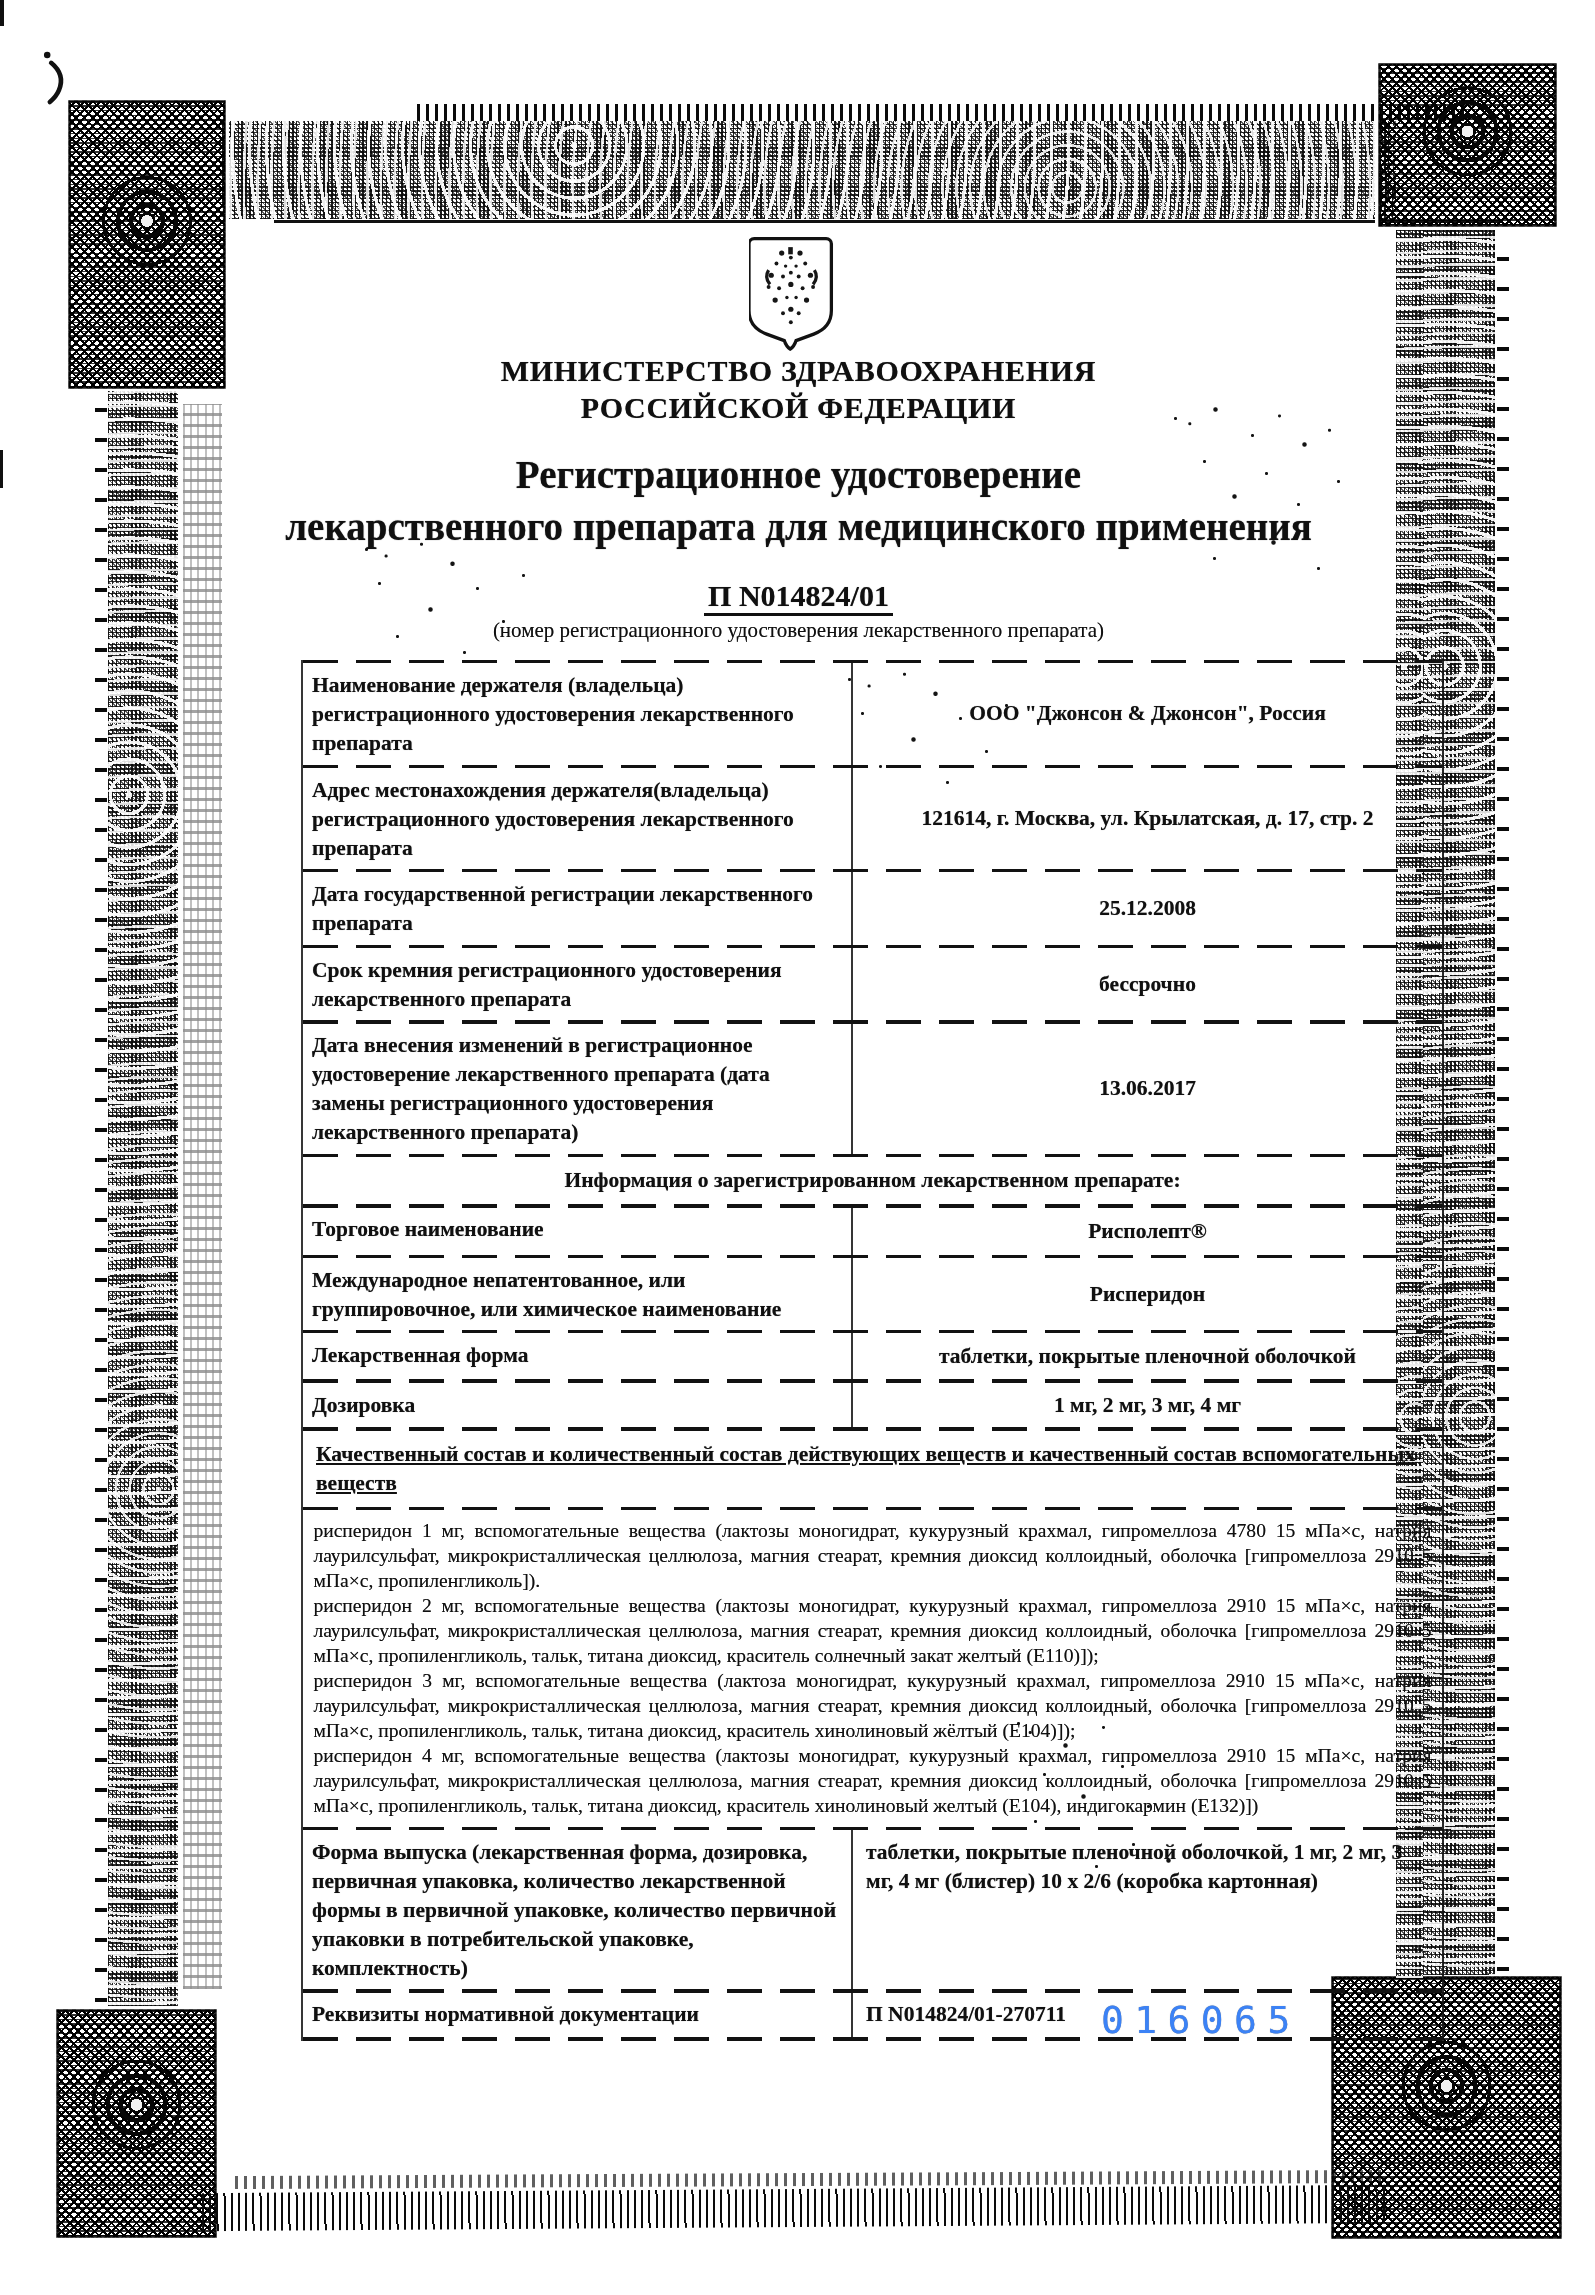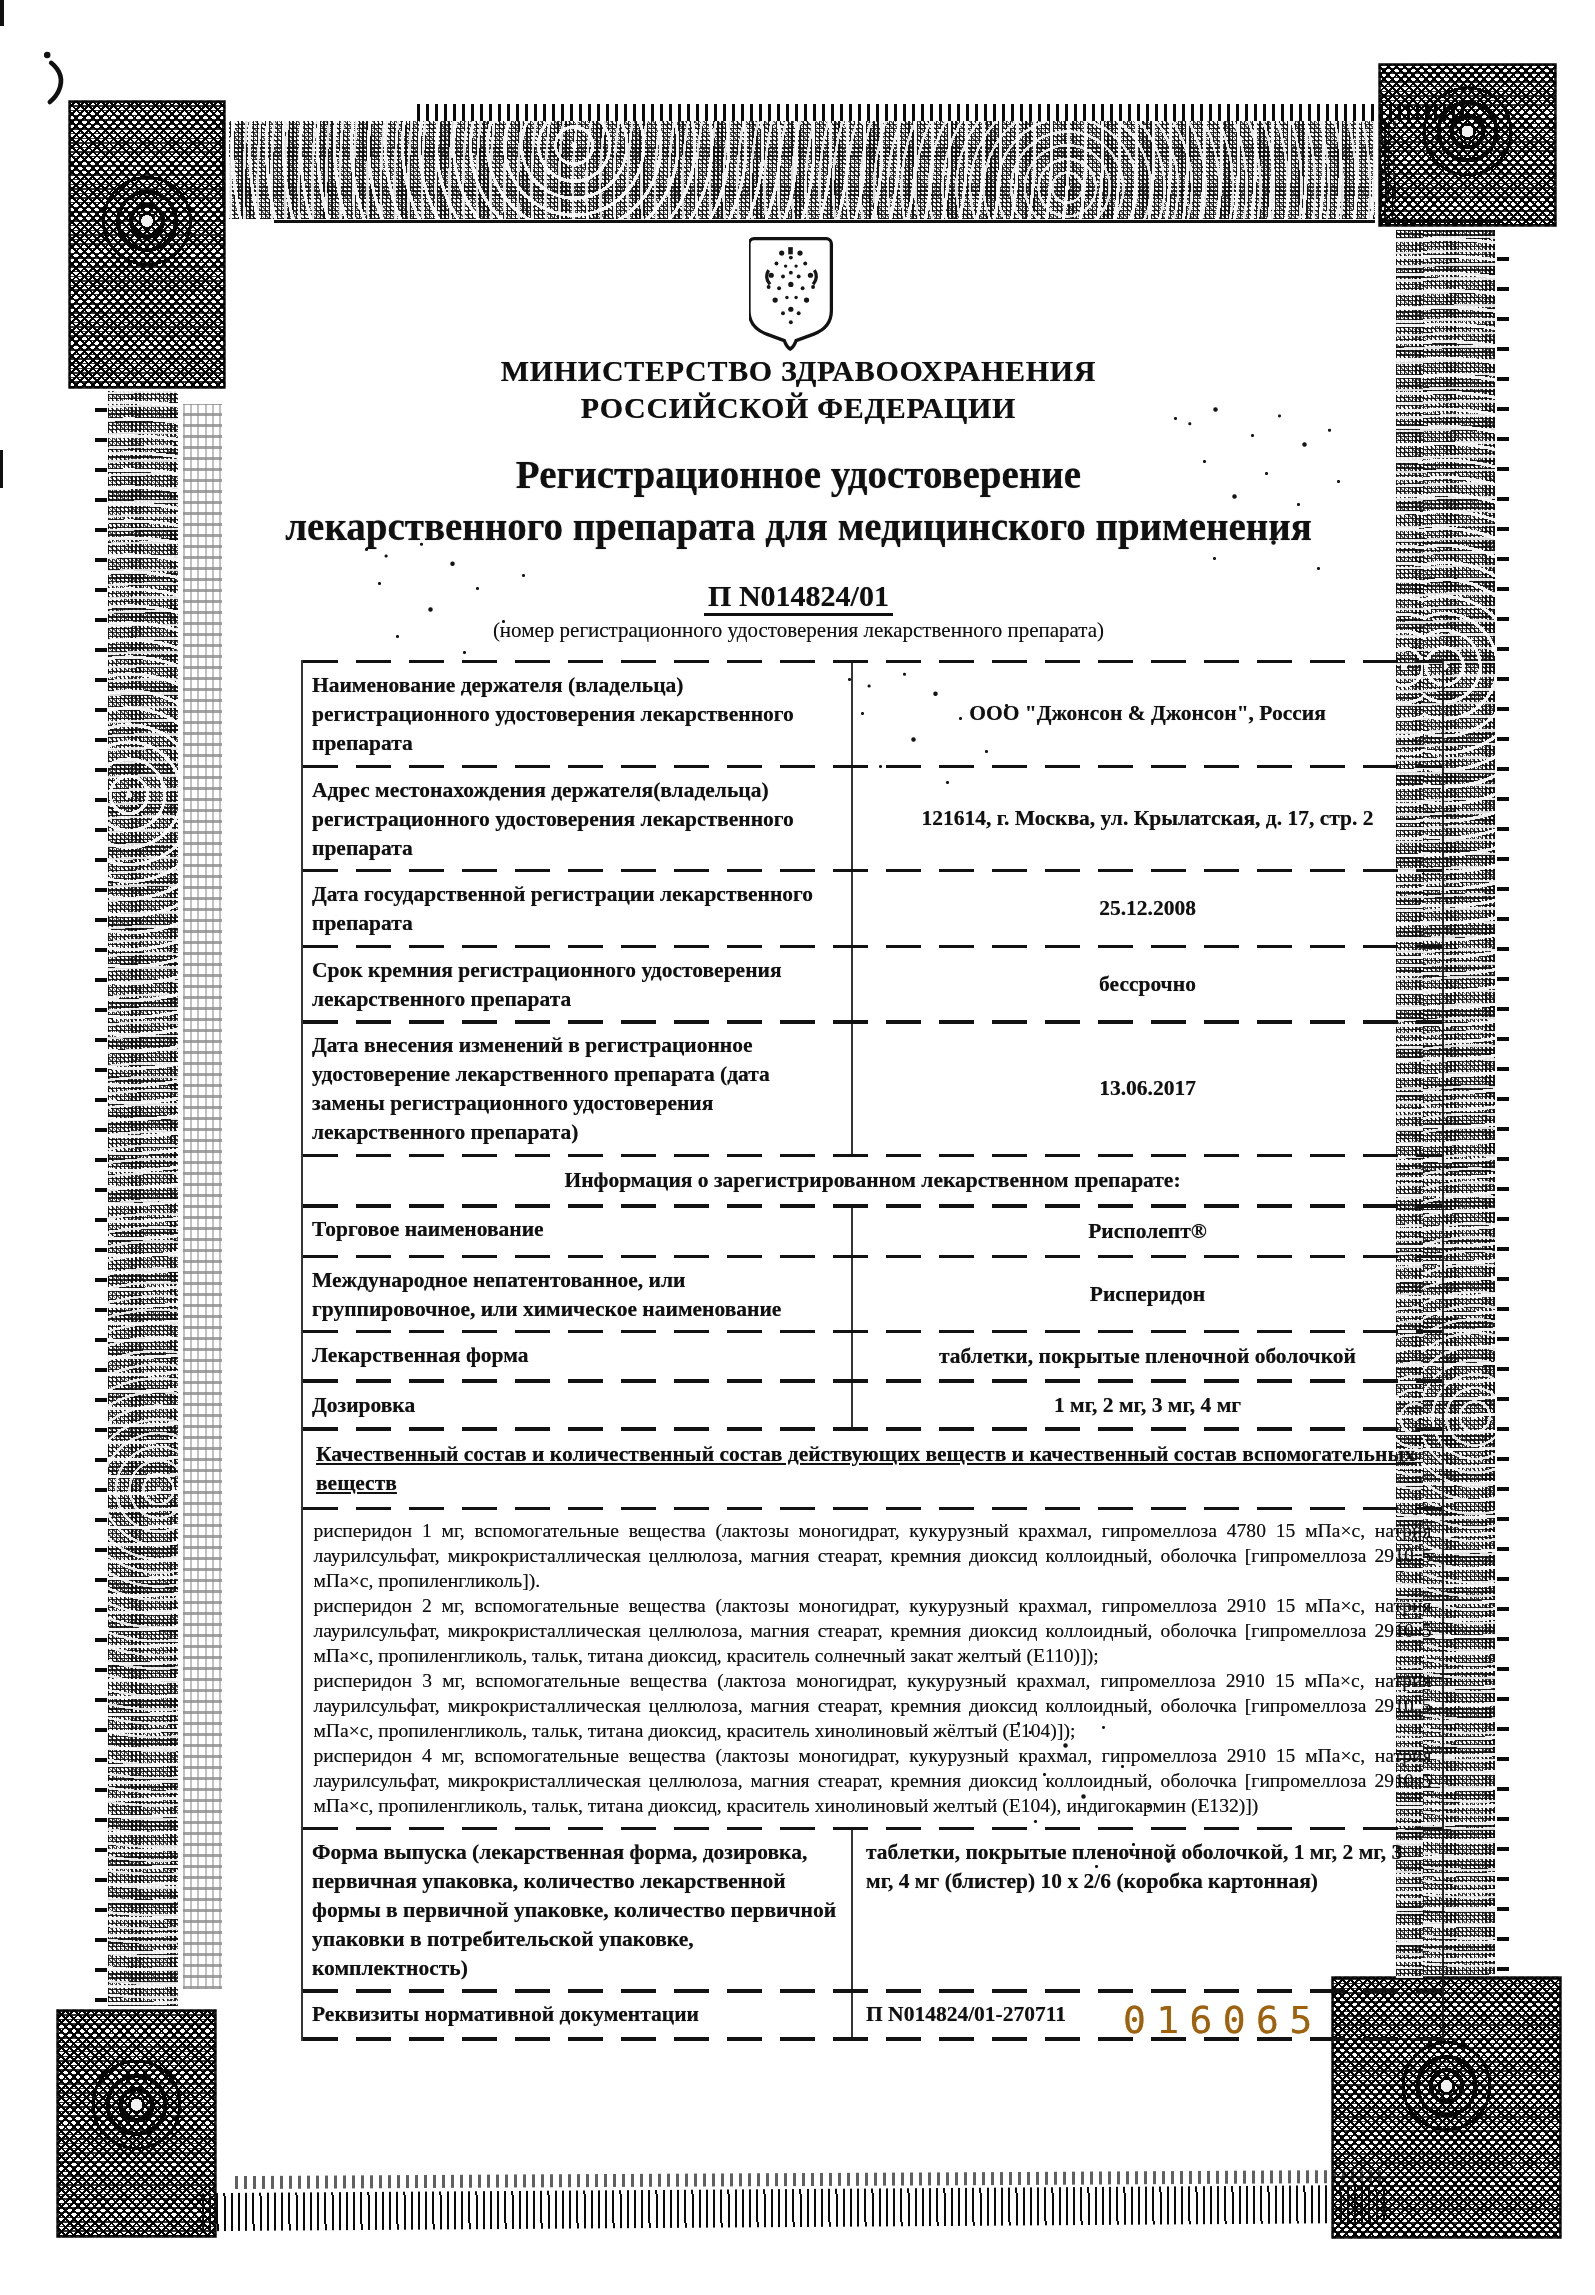--- a/index.html
+++ b/index.html
@@ -60,21 +60,21 @@
   .vcenter{display:flex;align-items:center;justify-content:center;text-align:center;}
   .vtop-left{display:block;text-align:left;}
   .cf{box-sizing:border-box;width:100%;padding:9px 13px;font-size:21.5px;line-height:29px;font-weight:700;
       text-shadow:0 0 0.7px rgba(0,0,0,.55);}
   .cf.sec{text-align:center;}
   .comp-text{padding:7.8px 10.4px 9px;font-weight:400;}
   .comp-text p{margin:0;font-size:19.6px;line-height:25px;text-align:justify;text-shadow:0 0 0.4px rgba(0,0,0,.55);}
 
   
   .serial{position:absolute;left:1101px;top:1998px;font-family:"DejaVu Sans Mono","Liberation Mono",monospace;
-    font-size:38px;letter-spacing:10.4px;color:#a16207;text-shadow:0 0 0.7px rgba(0,0,0,.5);margin-left:22px;}
+    font-size:38px;letter-spacing:10.4px;color:#3b82f6;text-shadow:0 0 0.7px rgba(0,0,0,.5);}
 
   
   .speck{position:absolute;width:2.6px;height:2.6px;background:#141414;border-radius:50%;}
   .sp1{box-shadow:14.3px 5.2px 0 0 #141414,40px -9px 0 0.7px #141414,77px 17px 0 0 #141414,104px -2.6px 0 0 #141414,
        129px 26px 0 0.7px #141414,29px 43px 0 0 #141414,91px 55px 0 0 #141414,154px 11.7px 0 0 #141414,
        59px 78px 0 0.7px #141414,123px 86px 0 0 #141414,7.8px 102px 0 0 #141414,163px 63px 0 0 #141414,
        98px 124px 0 0.7px #141414,39px 140px 0 0 #141414,143px 150px 0 0 #141414;}
   .sp2{box-shadow:19.6px 6.5px 0 0 #141414,55px -5.2px 0 0 #141414,86px 14.3px 0 0.7px #141414,13px 34px 0 0 #141414,
        111px 39px 0 0 #141414,64px 60px 0 0.7px #141414,137px 72px 0 0 #141414,31px 87px 0 0 #141414,
        98px 103px 0 0 #141414,157px 26px 0 0 #141414;}

